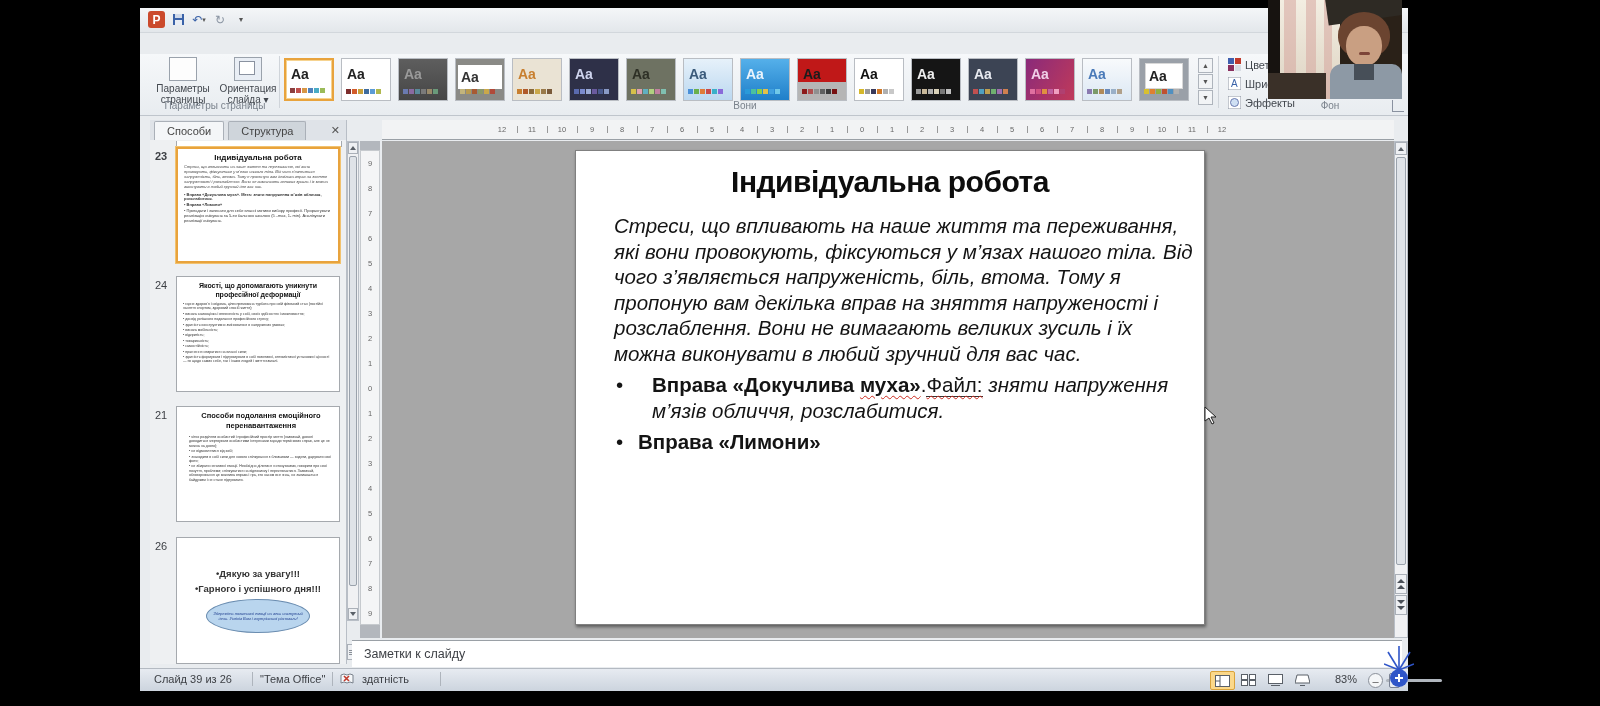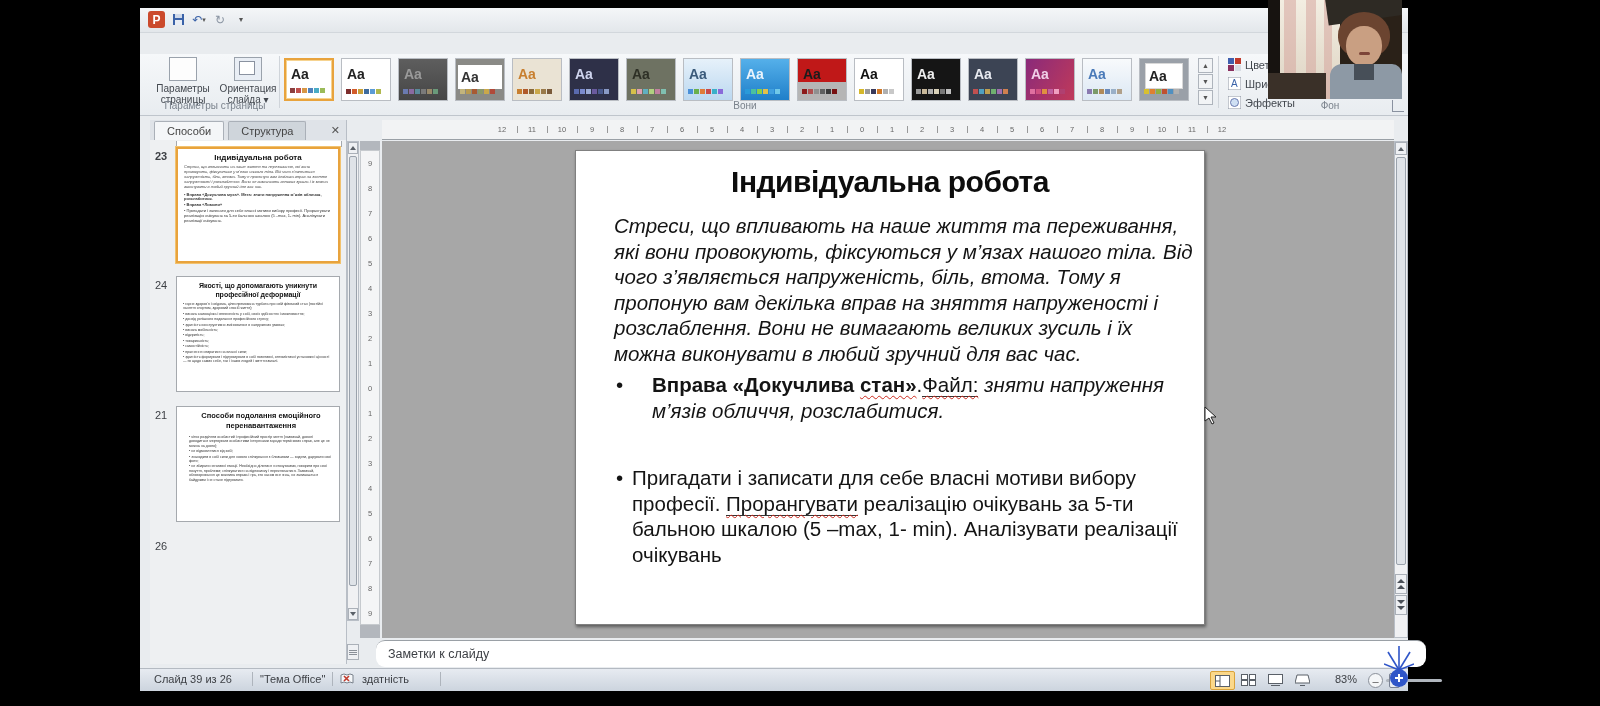--- a/index.html
+++ b/index.html
@@ -82,21 +82,21 @@
   .arr{width:0;height:0;border-left:3px solid transparent;border-right:3px solid transparent;}
   .arr.up{border-bottom:4px solid #5a6068;}
   .arr.dn{border-top:4px solid #5a6068;}
   .sb-thumb{position:absolute;background:#dfe3e8;border:1px solid #9aa2ac;border-radius:2px;box-sizing:border-box;}
   .chev{width:0;height:0;border-left:4px solid transparent;border-right:4px solid transparent;margin:1px 0;}
   .chev.up{border-bottom:4px solid #4a5058;}
   .chev.dn{border-top:4px solid #4a5058;}
   .splitter{display:flex;flex-direction:column;align-items:center;justify-content:center;gap:1px;}
   .splitter span{width:8px;height:1px;background:#8a9098;display:block;}
   
-  .notes{left:376px;top:640px;width:1050px;height:26px;background:#fff;border-top:1px solid #9aa0a6;border-radius:9px;}
+  .notes{left:352px;top:640px;width:1050px;height:26px;background:#fff;border-top:1px solid #9aa0a6;}
   .notes-text{position:absolute;left:12px;top:6px;font-size:12.5px;color:#3c3f44;}
   .status{left:140px;top:668px;width:1268px;height:22px;
           background:linear-gradient(#e7ebf1,#ccd4de);border-top:1px solid #b4bac2;font-size:11px;color:#3c3f44;}
   .st-seg{position:absolute;top:4px;}
   .st-div{position:absolute;top:3px;width:1px;height:14px;background:#aeb4bc;}
   .viewbtn{position:absolute;top:2px;width:23px;height:17px;display:flex;align-items:center;justify-content:center;border-radius:2px;}
   .viewbtn.active{background:#fbd88a;border:1px solid #d9a33c;}
   .zoom-minus{position:absolute;top:4px;width:13px;height:13px;border:1px solid #8a909a;border-radius:50%;
               display:flex;align-items:center;justify-content:center;font-size:11px;color:#555;background:#f4f6f8;line-height:10px;}
   .slider-track{position:absolute;top:10px;height:3px;background:#b0b6be;border-radius:2px;}
@@ -411,20 +411,27 @@
       <div class="t-title" style="font-size:7.5px;line-height:10px;">Способи подолання емоційного перенавантаження</div>
       <div id="thumb25-bullets" style="font-size:3.6px;line-height:4.4px;margin-top:4px;">
           <div class="t-b" style="margin-top: 1px;">• чітко розділяти особистий і професійний простір життя (зазвичай, доволі доводиться жертвувати особистими інтересами заради термінових справ, але це не можна на довго);</div>
           <div class="t-b" style="margin-top: 1px;">• не відмовлятися від хобі;</div>
           <div class="t-b" style="margin-top: 1px;">• знаходити в собі сили для нового спілкування з близькими — ходити, дарувати свої фото;</div>
           <div class="t-b" style="margin-top: 1px;">• не збирати негативні емоції. Необхідно ділитися з оточуючими, говорити про свої почуття, проблеми; спілкуватися на відпочинку і переключатися. Зазвичай, обговорювання це важлива вправа і гра, хто часом все знає, но залишається байдужим і не стане підтримати.</div>
         </div>
     </div>
 
     <span class="tnum" style="top:400px;">26</span>
+    <div class="thumb" style="top:397px;height:127px;">
+      <div style="text-align:center;font-weight:bold;font-size:9.5px;margin-top:26px;">•<span>Дякую за увагу!!!</span></div>
+      <div style="text-align:center;font-weight:bold;font-size:9.5px;margin-top:4px;">•<span>Гарного і успішного дня!!!</span></div>
+      <div style="margin:5px auto 0;width:104px;height:34px;background:#b9d5ee;border:1px solid #6b8db0;border-radius:50%;display:flex;align-items:center;justify-content:center;padding:2px;box-sizing:border-box;">
+        <span style="font-size:4px;line-height:5px;font-style:italic;color:#1f3f8f;text-align:center;">Збережіть позитивні емоції на весь наступний день. Успіхів Вам і внутрішньої рівноваги!</span>
+      </div>
+    </div>
   </div>
 
   <div class="abs sb" style="left:347px;top:141px;width:12px;height:480px;">
     <div class="sb-btn" style="left:0;top:0;width:10px;height:12px;">
         <span class="arr up"></span>
       </div>
     <div class="sb-thumb" style="left:1px;top:14px;width:8px;height:430px;"></div>
     <div class="sb-btn" style="left:0;bottom:0;width:10px;height:12px;">
         <span class="arr dn"></span>
       </div>
@@ -508,22 +515,22 @@
       <i style="left: 810px;">11</i>
       <s style="left: 825px;"></s>
       <i style="left: 840px;">12</i>
     </div>
 
   <div class="abs canvas"></div>
   <div class="abs slide">
     <div class="s-title">Індивідуальна робота</div>
     <div class="s-body">
       <div class="s-intro">Стреси, що впливають на наше життя та переживання, які вони провокують, фіксуються у м’язах нашого тіла. Від чого з’являється напруженість, біль, втома. Тому я пропоную вам декілька вправ на зняття напруженості і розслаблення. Вони не вимагають великих зусиль і їх можна виконувати в любий зручний для вас час.</div>
-      <div class="bullet b-pad1"><b><span>Вправа «Докучлива </span><span class="wavy">стан»</span></b><span>.</span><span class="wavy blk-ul">Файл:</span><i> зняти напруження м’язів обличчя, розслабитися.</i></div>
-      <div class="bullet b-pad3"><span>Пригадати і записати для себе власні мотиви вибору професії.  </span><span class="wavy blk-ul">Прорангувати</span><span> реалізацію очікувань за 5-ти бальною шкалою (5 –max, 1- min). Аналізувати реалізації очікувань</span></div>
+      <div class="bullet b-pad1"><b><span>Вправа «Докучлива </span><span class="wavy">муха»</span></b><span>.</span><span class="wavy blk-ul">Файл:</span><i> зняти напруження м’язів обличчя, розслабитися.</i></div>
+      <div class="bullet b-pad2"><b>Вправа «Лимони»</b></div>
     </div>
   </div>
 
   <div class="abs sb" style="left:1394px;top:141px;width:14px;height:497px;">
     <div class="sb-btn" style="left:0;top:0;width:12px;height:13px;">
         <span class="arr up"></span>
       </div>
     <div class="sb-thumb" style="left:1px;top:15px;width:10px;height:408px;"></div>
     <div class="sb-btn" style="left:0;top:432px;width:12px;height:20px;flex-direction:column;">
         <span class="chev up"></span>

